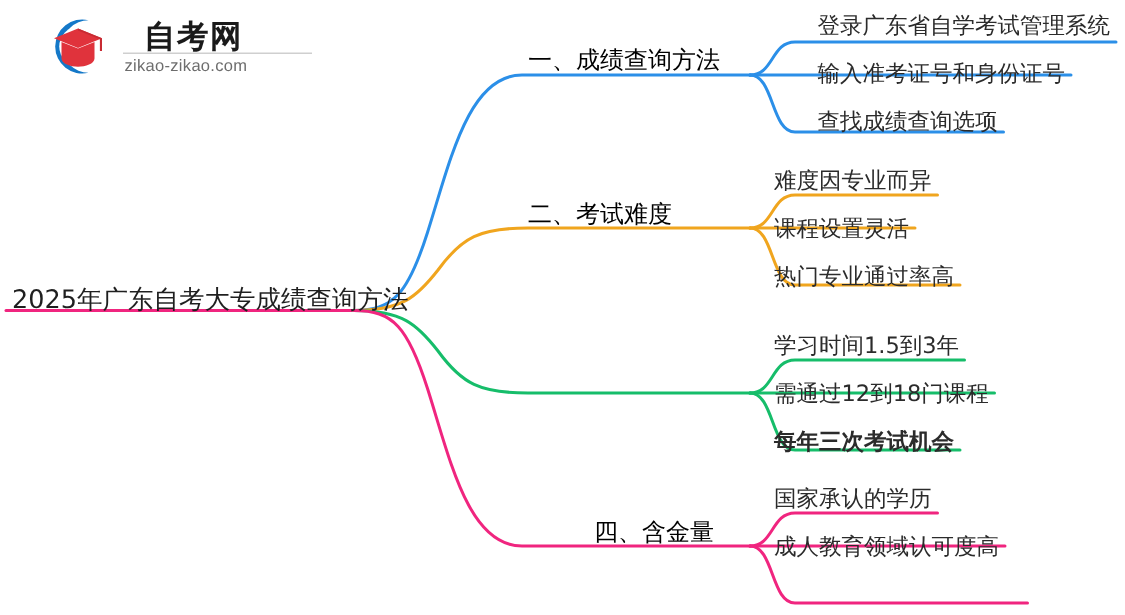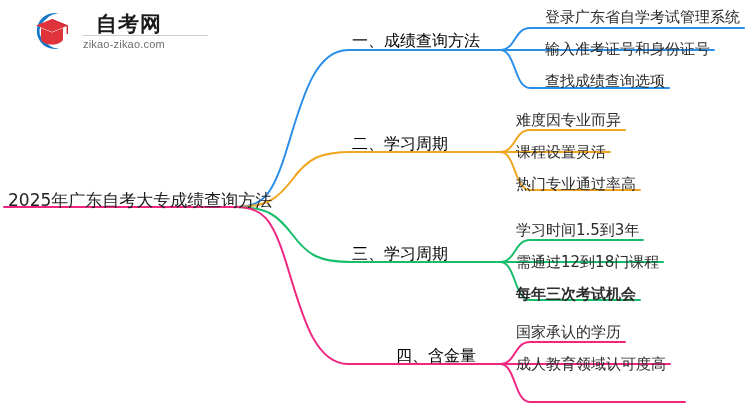--- a/index.html
+++ b/index.html
@@ -152,26 +152,25 @@
     </g>
   </svg>
 
   <div class="node" id="root-node">2025年广东自考大专成绩查询方法</div>
 
   <div class="node l1" style="left:352px; top:33px;">一、成绩查询方法</div>
   <div class="node l2" style="left:545px; top:10px;">登录广东省自学考试管理系统</div>
   <div class="node l2" style="left:545px; top:42px;">输入准考证号和身份证号</div>
   <div class="node l2" style="left:545px; top:74px;">查找成绩查询选项</div>
 
-  <div class="node l1" style="left:352px; top:136px;">二、学习周期</div>
+  <div class="node l1" style="left:352px; top:136px;">二、考试难度</div>
   <div class="node l2" style="left:516px; top:113px;">难度因专业而异</div>
   <div class="node l2" style="left:516px; top:145px;">课程设置灵活</div>
   <div class="node l2" style="left:516px; top:177px;">热门专业通过率高</div>
 
-  <div class="node l1" style="left:352px; top:246px;">三、学习周期</div>
   <div class="node l2" style="left:516px; top:223px;">学习时间1.5到3年</div>
   <div class="node l2" style="left:516px; top:255px;text-align:right;">需通过12到18门课程</div>
   <div class="node l2" style="left:516px; top:287px;font-weight:bold;">每年三次考试机会</div>
 
   <div class="node l1" style="left:352px; top:348px;margin-left:44px;">四、含金量</div>
   <div class="node l2" style="left:516px; top:325px;">国家承认的学历</div>
   <div class="node l2" style="left:516px; top:357px;">成人教育领域认可度高</div>
 
 </div>
 

